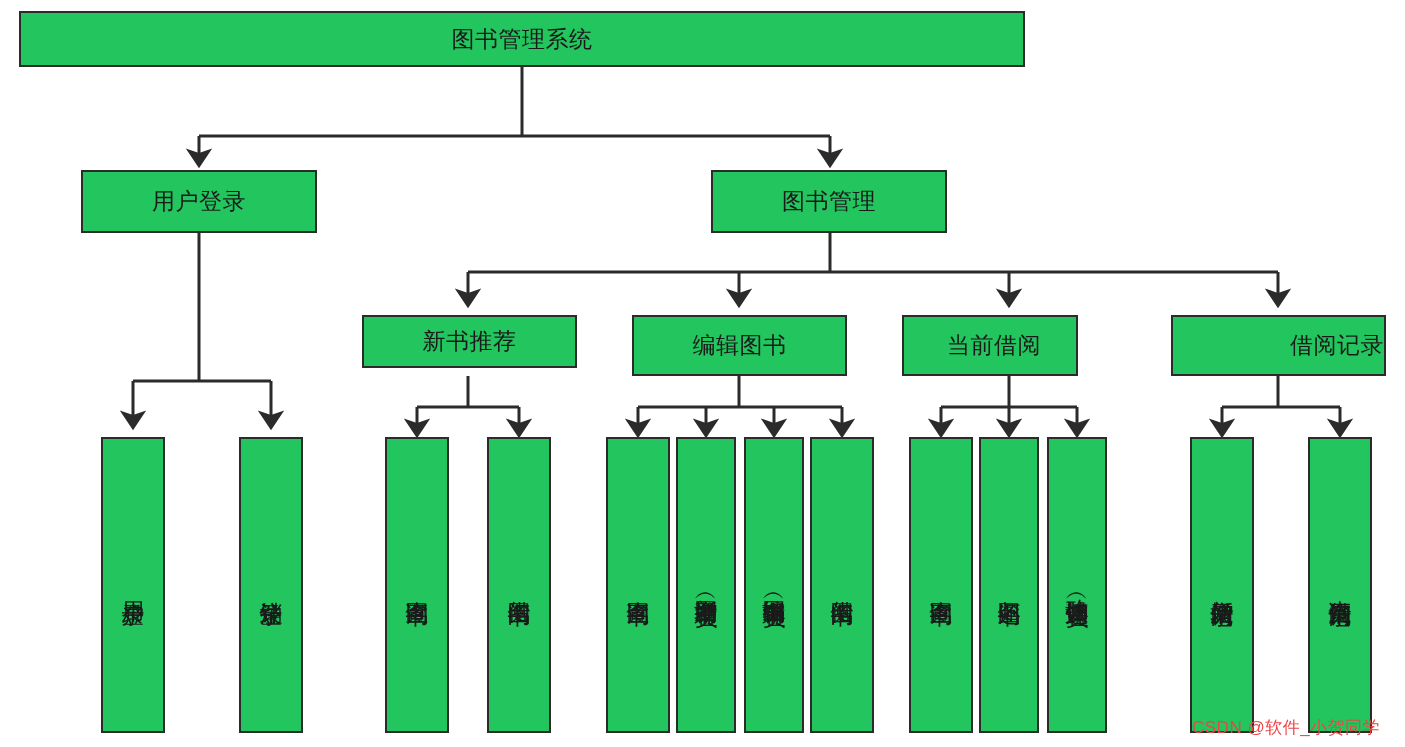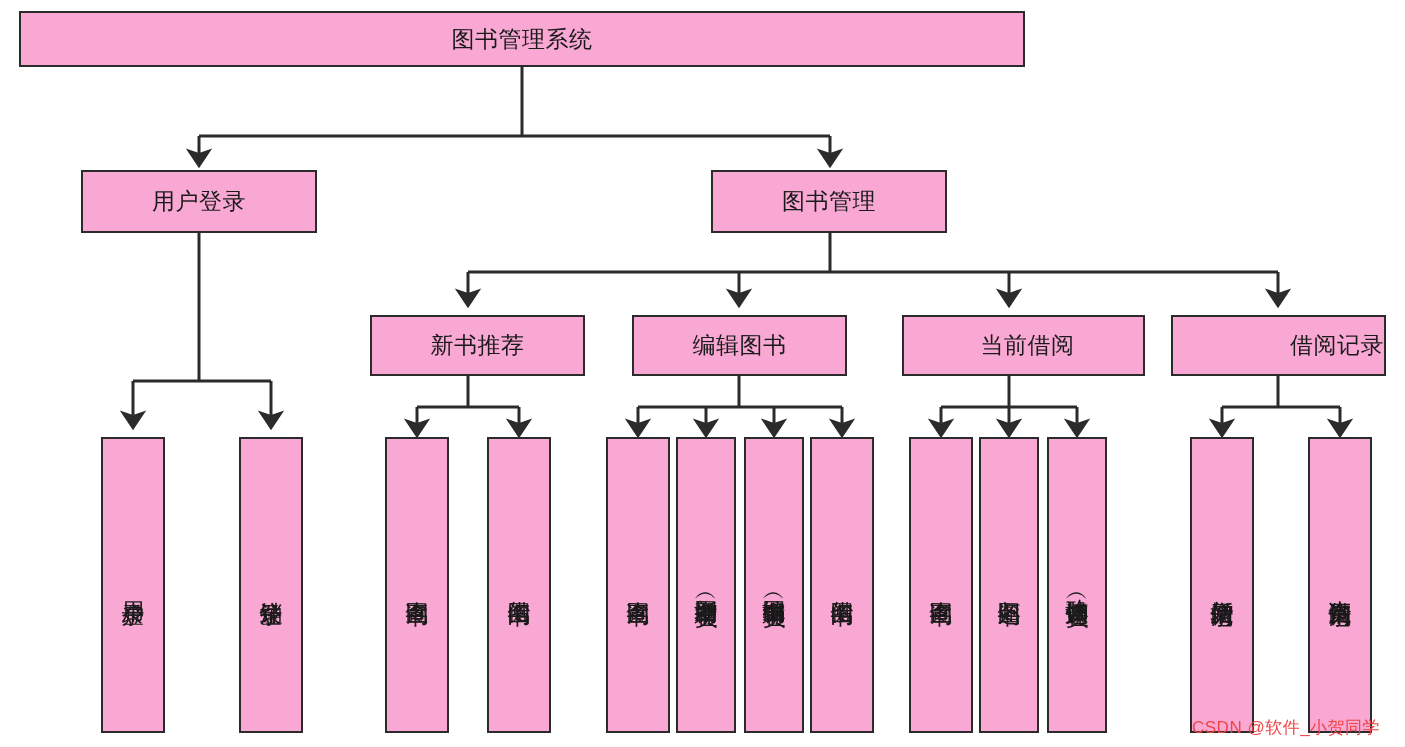--- a/index.html
+++ b/index.html
@@ -13,21 +13,21 @@
   #canvas {
     position: relative;
     width: 1405px;
     height: 747px;
     background: #ffffff;
     overflow: hidden;
   }
   .node {
     position: absolute;
     box-sizing: border-box;
-    background: #f9a8d4;
+    background: #22c55e;
     border: 2px solid #2b2b2b;
     display: flex;
     align-items: center;
     justify-content: center;
     color: #1a1a1a;
   }
   .node.horiz {
     font-size: 23px;
     letter-spacing: 0.5px;
     line-height: 1;
@@ -126,29 +126,29 @@
   </div>
 
   <div class="node horiz" style="left:81px; top:170px; width:236px; height:63px;">
     <span>用户登录</span>
   </div>
 
   <div class="node horiz" style="left:711px; top:170px; width:236px; height:63px;">
     <span>图书管理</span>
   </div>
 
-  <div class="node horiz" style="left:362px; top:315px; width:215px; height:61px;margin-left:8px;">
+  <div class="node horiz" style="left:362px; top:315px; width:215px; height:53px;">
     <span>新书推荐</span>
   </div>
 
   <div class="node horiz" style="left:632px; top:315px; width:215px; height:61px;">
     <span>编辑图书</span>
   </div>
 
-  <div class="node horiz" style="left:902px; top:315px; width:243px; height:61px;padding-left:8px;">
+  <div class="node horiz" style="left:902px; top:315px; width:176px; height:61px;padding-left:8px;">
     <span>当前借阅</span>
   </div>
 
   <div class="node horiz" style="left:1171px; top:315px; width:215px; height:61px;justify-content:flex-end;">
     <span>借阅记录</span>
   </div>
 
   <div class="node vert" style="left:101px; top:437px; width:64px; height:296px;">
     <span>用户登录</span>
   </div>

